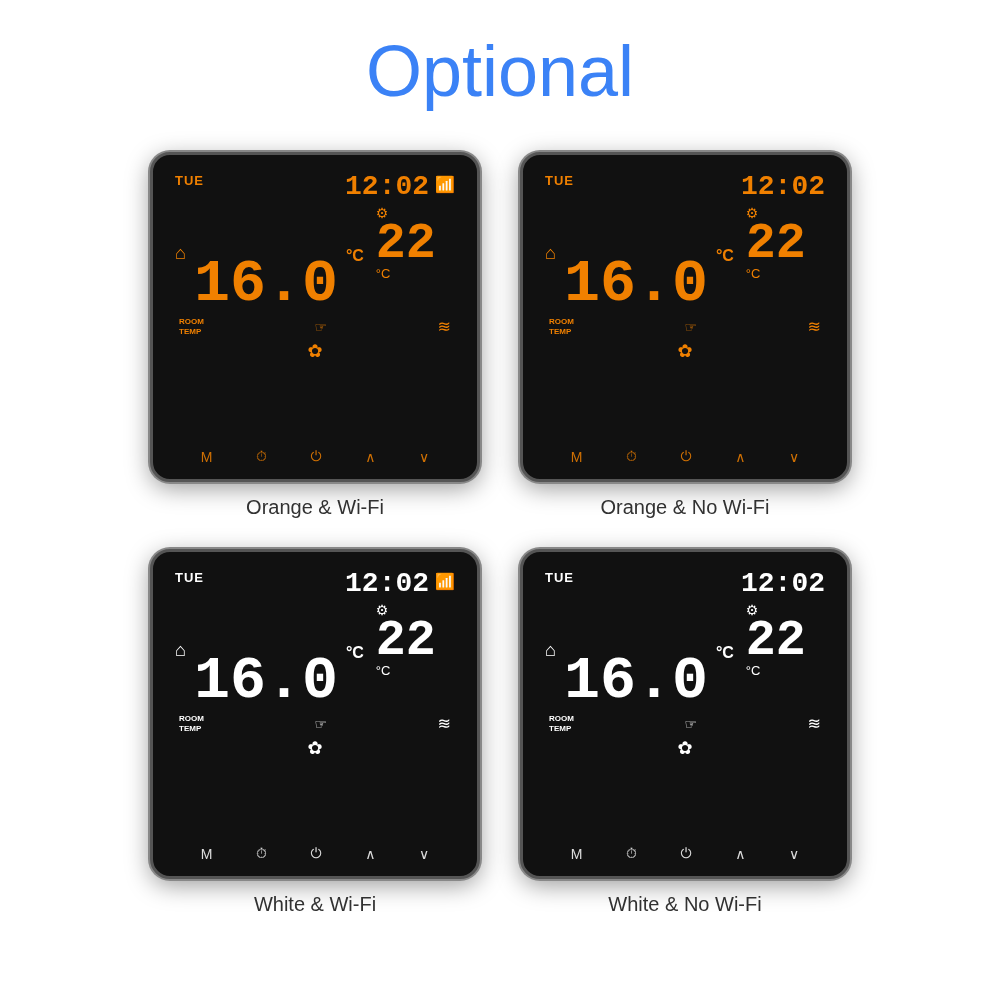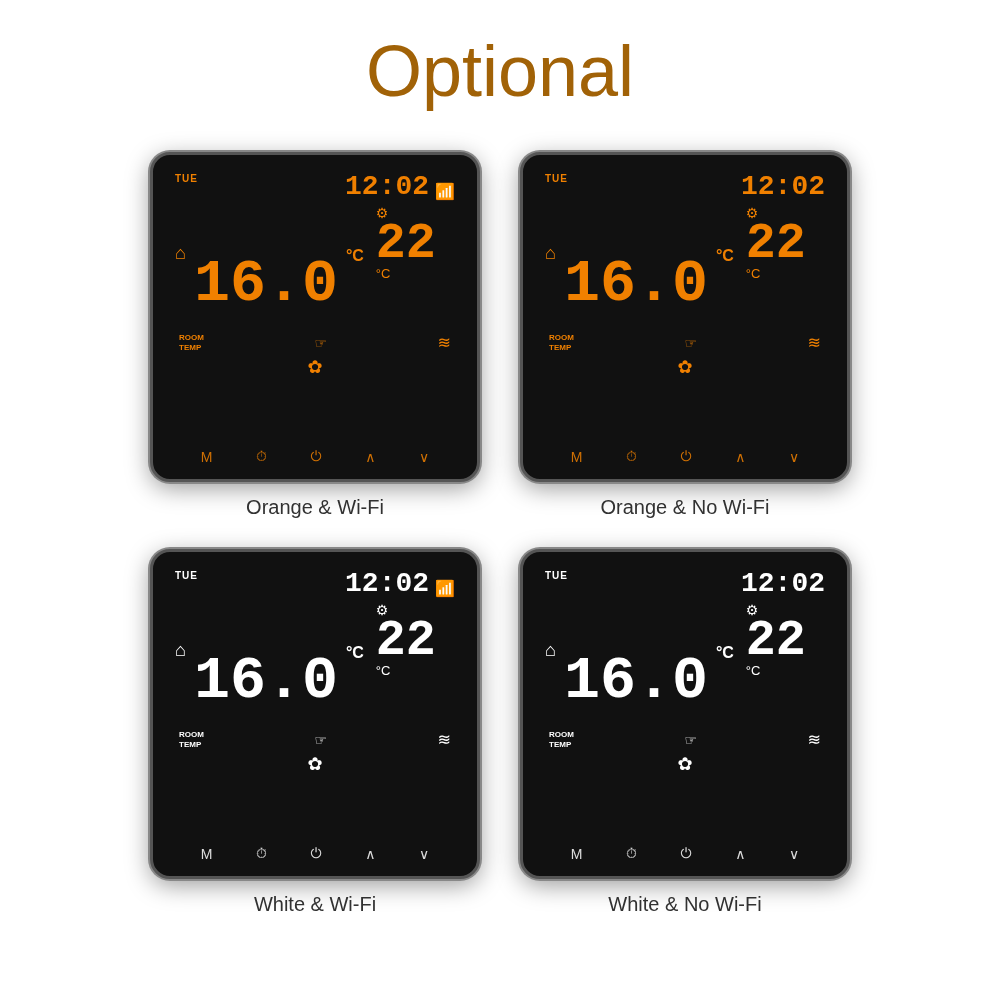--- a/index.html
+++ b/index.html
@@ -68,28 +68,28 @@
     
     .top-row {
       display: flex;
       justify-content: space-between;
       align-items: flex-start;
       width: 100%;
       padding: 0 4px;
     }
 
     .day-label {
-      font-size: 10px;
+      font-size: 13px;
       font-weight: bold;
       letter-spacing: 1px;
     }
 
     .time-wifi {
       display: flex;
-      align-items: flex-end;
+      align-items: flex-start;
       gap: 6px;
     }
 
     .time-display {
       font-size: 28px;
       font-weight: bold;
       font-family: 'Courier New', monospace;
       line-height: 1;
     }
 
@@ -166,21 +166,21 @@
       margin-bottom: 30px;
     }
 
     
     .icon-row {
       display: flex;
       justify-content: space-between;
       align-items: center;
       width: 100%;
       padding: 0 8px;
-      margin-top: 22px;
+      margin-top: 6px;
     }
 
     .room-temp-label {
       font-size: 8px;
       line-height: 1.2;
       font-weight: bold;
     }
 
     .touch-icon {
       font-size: 14px;
@@ -242,21 +242,21 @@
     .white .touch-icon,
     .white .heat-icon,
     .white .sun-icon,
     .white .ctrl-btn {
       color: #ffffff;
     }
   </style>
 </head>
 <body>
 
-<h1 class="page-title" style="color: #a16207;">Optional</h1>
+<h1 class="page-title" style="color: #3b82f6;">Optional</h1>
 
 <div class="grid">
 <div class="thermostat-item">
     <div class="thermostat-device orange">
       <div class="lcd-screen">
         <div class="top-row">
           <span class="day-label">TUE</span>
           <div class="time-wifi">
             <span class="time-display">12:02</span>
             <span class="wifi-icon">📶</span>

